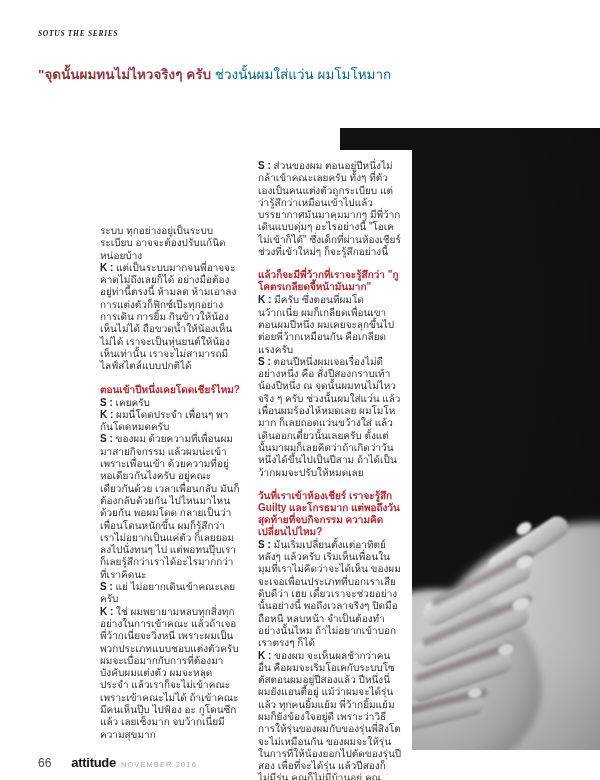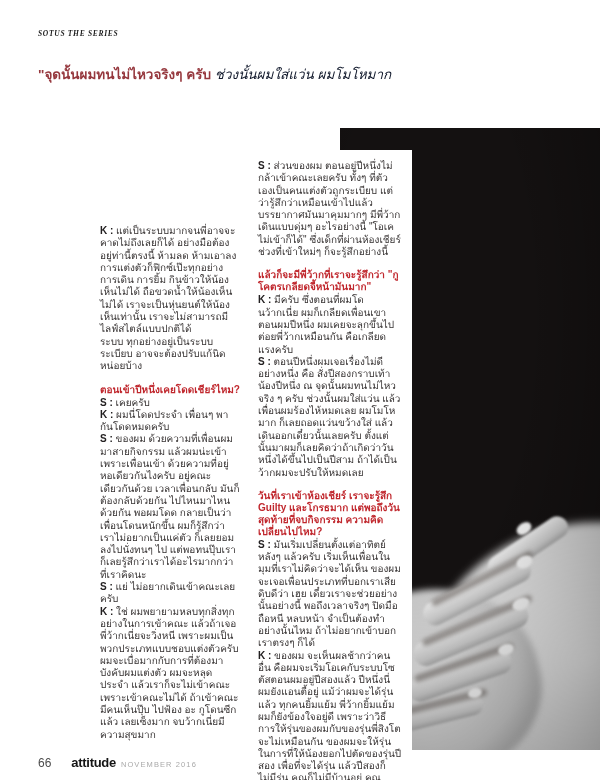--- a/index.html
+++ b/index.html
@@ -13,21 +13,21 @@
     position:absolute;left:38px;top:29px;
     font-family:"Liberation Serif","DejaVu Serif",serif;
     font-style:italic;font-weight:bold;font-size:7.5px;
     letter-spacing:.7px;color:#1c1c1c;
   }
   
   .pull-quote{
     position:absolute;left:38px;top:66px;width:420px;
     font-size:13.5px;line-height:17.5px;
   }
-  .q-reg{color:#0f172a;font-weight:400;font-style:italic;}
+  .q-reg{color:#0369a1;font-weight:400;}
   .q-bold{color:#96383e;font-weight:700;}
   
   .photo{
     position:absolute;left:340px;top:128px;width:260px;height:622px;
     background:#141111;overflow:hidden;z-index:1;
   }
   .photo .vignette{position:absolute;inset:0;
     background:radial-gradient(ellipse at 35% 30%, rgba(0,0,0,0) 40%, rgba(0,0,0,.35) 100%);}
   .shoulder{
     position:absolute;left:72px;top:398px;width:340px;height:310px;
@@ -98,22 +98,22 @@
     <div class="f-gap g4"></div>
     <div class="nail n1"></div>
     <div class="nail n2"></div>
     <div class="nail n3"></div>
     <div class="nail n4"></div>
     <div class="nail n5"></div>
     <div class="vignette"></div>
   </div>
 
   <div class="col col-1">
+      <p class="para">ระบบ ทุกอย่างอยู่เป็นระบบระเบียบ อาจจะต้องปรับแก้นิดหน่อยบ้าง</p>
       <p class="para"><span class="speaker">K : </span>แต่เป็นระบบมากจนพี่อาจจะคาดไม่ถึงเลยก็ได้ อย่างมือต้องอยู่ท่านี้ตรงนี้ ห้ามลด ห้ามเอาลง การแต่งตัวก็ฟิกซ์เป๊ะทุกอย่าง การเดิน การยิ้ม กินข้าวให้น้องเห็นไม่ได้ ถือขวดน้ำให้น้องเห็นไม่ได้ เราจะเป็นหุ่นยนต์ให้น้องเห็นเท่านั้น เราจะไม่สามารถมีไลฟ์สไตล์แบบปกติได้</p>
-      <p class="para">ระบบ ทุกอย่างอยู่เป็นระบบระเบียบ อาจจะต้องปรับแก้นิดหน่อยบ้าง</p>
       <p class="subhead">ตอนเข้าปีหนึ่งเคยโดดเชียร์ไหม?</p>
       <p class="para"><span class="speaker">S : </span>เคยครับ</p>
       <p class="para"><span class="speaker">K : </span>ผมนี่โดดประจำ เพื่อนๆ พากันโดดหมดครับ</p>
       <p class="para"><span class="speaker">S : </span>ของผม ด้วยความที่เพื่อนผมมาสายกิจกรรม แล้วผมน่ะเข้าเพราะเพื่อนเข้า ด้วยความที่อยู่หอเดียวกันไงครับ อยู่คณะเดียวกันด้วย เวลาเพื่อนกลับ มันก็ต้องกลับด้วยกัน ไปไหนมาไหนด้วยกัน พอผมโดด กลายเป็นว่าเพื่อนโดนหนักขึ้น ผมก็รู้สึกว่า เราไม่อยากเป็นแค่ตัว ก็เลยยอมลงไปนั่งทนๆ ไป แต่พอทนปุ๊บเราก็เลยรู้สึกว่าเราได้อะไรมากกว่าที่เราคิดนะ</p>
       <p class="para"><span class="speaker">S : </span>แย่ ไม่อยากเดินเข้าคณะเลยครับ</p>
       <p class="para"><span class="speaker">K : </span>ใช่ ผมพยายามหลบทุกสิ่งทุกอย่างในการเข้าคณะ แล้วถ้าเจอพี่ว้ากเนี่ยจะวิ่งหนี เพราะผมเป็นพวกประเภทแบบชอบแต่งตัวครับ ผมจะเบื่อมากกับการที่ต้องมาบังคับผมแต่งตัว ผมจะหลุดประจำ แล้วเราก็จะไม่เข้าคณะ เพราะเข้าคณะไม่ได้ ถ้าเข้าคณะมีคนเห็นปุ๊บ ไปฟ้อง อะ กูโดนซีกแล้ว เลยเซ็งมาก จบว้ากเนี่ยมีความสุขมาก</p>
     </div>
 
   <div class="col col-2-box">
       <p class="para"><span class="speaker">S : </span>ส่วนของผม ตอนอยู่ปีหนึ่งไม่กล้าเข้าคณะเลยครับ ทั้งๆ ที่ตัวเองเป็นคนแต่งตัวถูกระเบียบ แต่ว่ารู้สึกว่าเหมือนเข้าไปแล้วบรรยากาศมันมาคุมมากๆ มีพี่ว้ากเดินแบบดุ่มๆ อะไรอย่างนี้ "โอเค ไม่เข้าก็ได้" ซึ่งเด็กที่ผ่านห้องเชียร์ ช่วงที่เข้าใหม่ๆ ก็จะรู้สึกอย่างนี้</p>

